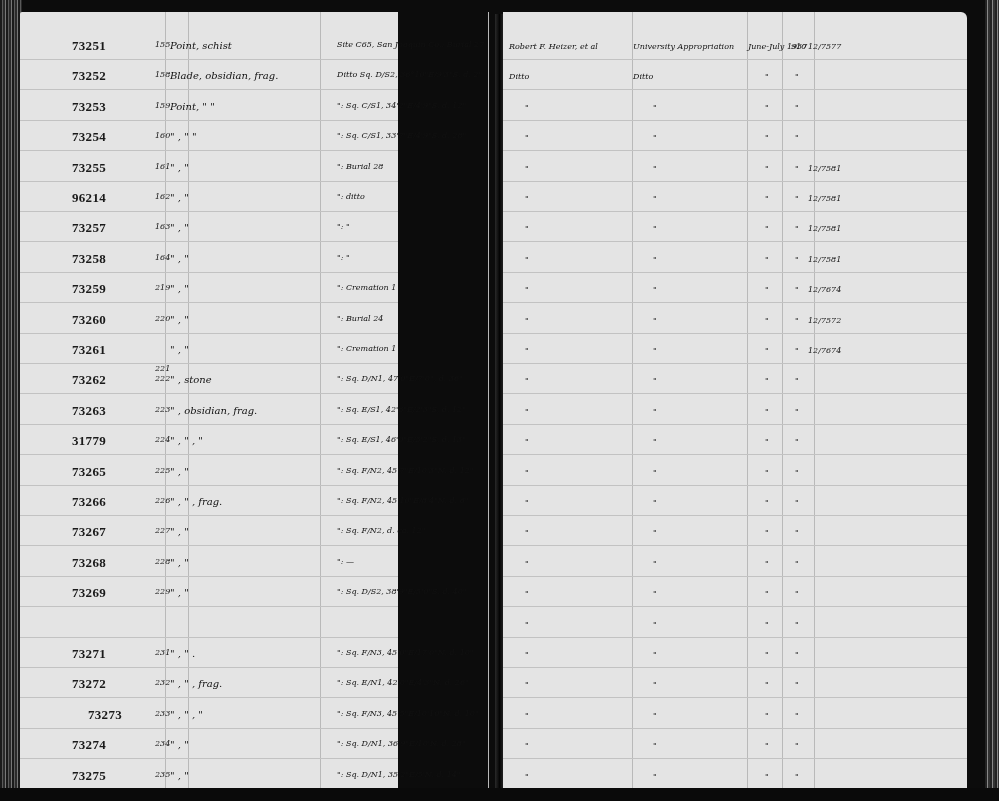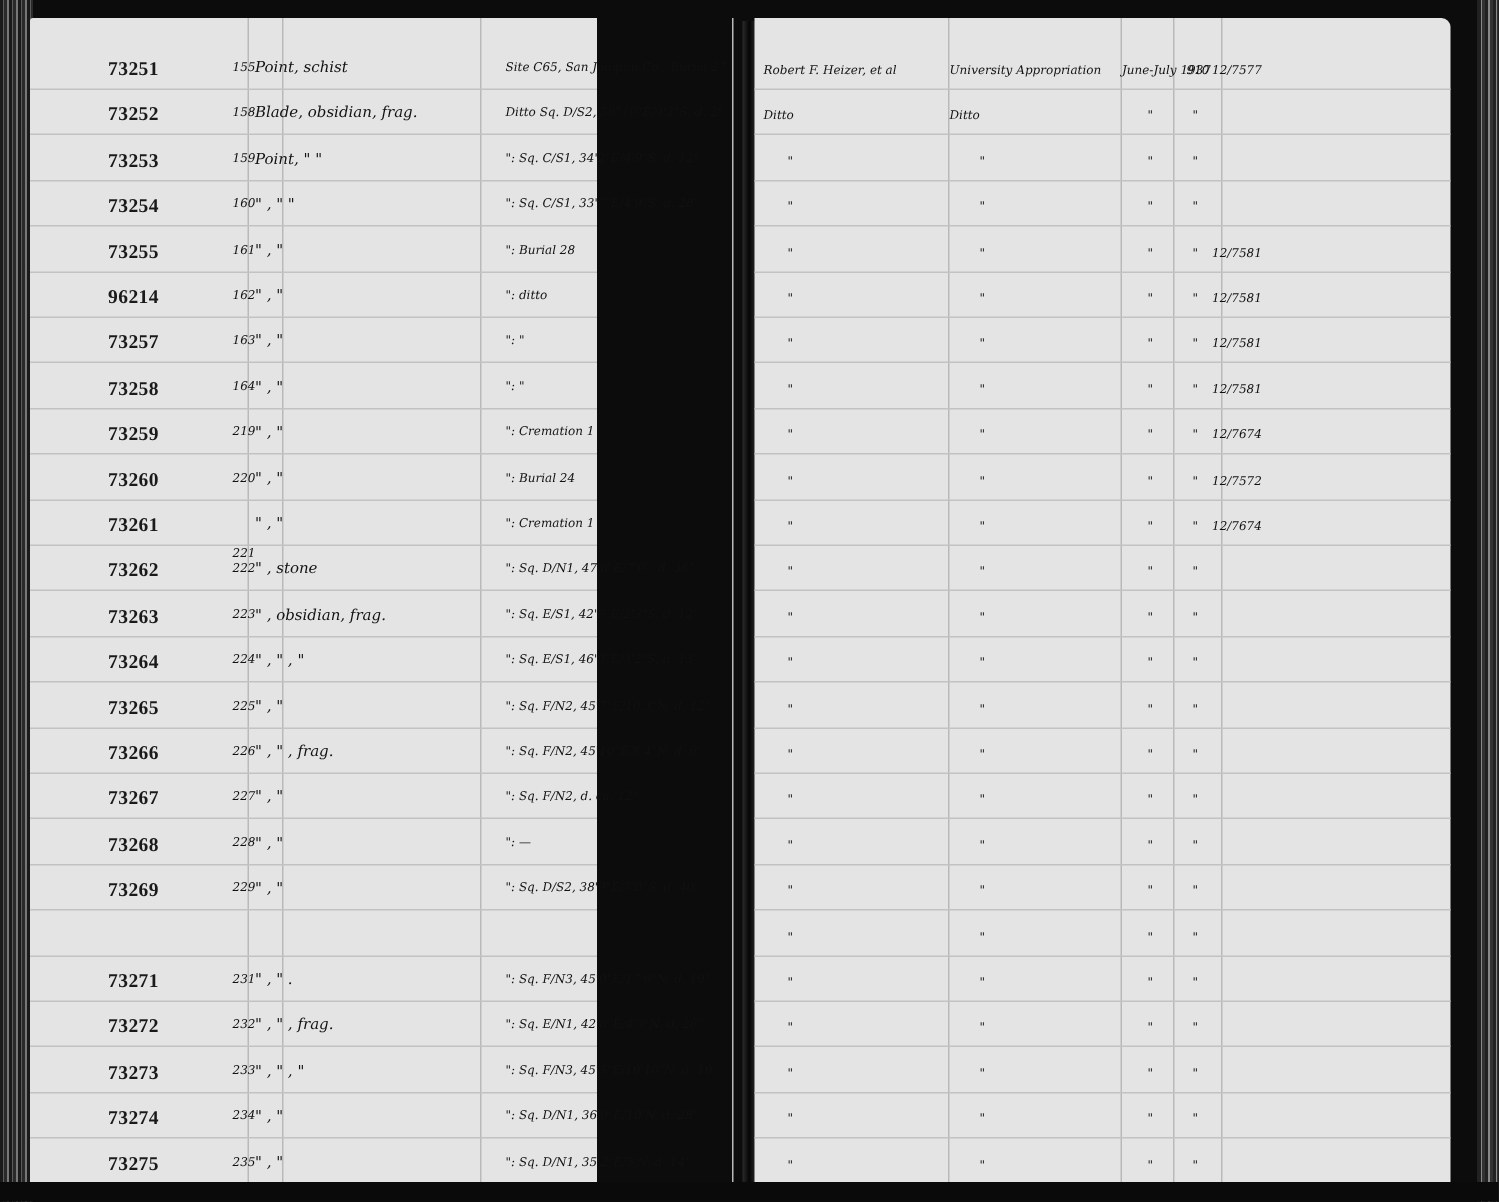--- a/index.html
+++ b/index.html
@@ -148,21 +148,21 @@
       <span class="cell " style="left: 150px; top: 2px;">" , stone</span>
       <span class="cell small" style="left: 317px; top: 2px;">": Sq. D/N1, 47'0"E/7'0", d. 36"</span>
     </div>
     <div class="row" style="top: 391px;">
       <span class="cell catno" style="left: 52px; top: 0px;">73263</span>
       <span class="cell small" style="left: 135px; top: 2px;">223</span>
       <span class="cell " style="left: 150px; top: 2px;">" , obsidian, frag.</span>
       <span class="cell small" style="left: 317px; top: 2px;">": Sq. E/S1, 42'6"E/2'3"S, d. 12"</span>
     </div>
     <div class="row" style="top: 421px;">
-      <span class="cell catno" style="left: 52px; top: 0px;">73264</span>
+      <span class="cell catno" style="left: 52px; top: 0px;">31779</span>
       <span class="cell small" style="left: 135px; top: 2px;">224</span>
       <span class="cell " style="left: 150px; top: 2px;">" ,      "   ,    "</span>
       <span class="cell small" style="left: 317px; top: 2px;">": Sq. E/S1, 46'0"E/3'2"S, d. 13"</span>
     </div>
     <div class="row" style="top: 452px;">
       <span class="cell catno" style="left: 52px; top: 0px;">73265</span>
       <span class="cell small" style="left: 135px; top: 2px;">225</span>
       <span class="cell " style="left: 150px; top: 2px;">" ,      "</span>
       <span class="cell small" style="left: 317px; top: 2px;">": Sq. F/N2, 45'7"E/10'3"N, d. 12"</span>
     </div>
@@ -196,21 +196,21 @@
       <span class="cell " style="left: 150px; top: 2px;">" ,      " .</span>
       <span class="cell small" style="left: 317px; top: 2px;">": Sq. F/N3, 45'0"E/17'0"N, d. 10"</span>
     </div>
     <div class="row" style="top: 664px;">
       <span class="cell catno" style="left: 52px; top: 0px;">73272</span>
       <span class="cell small" style="left: 135px; top: 2px;">232</span>
       <span class="cell " style="left: 150px; top: 2px;">" ,      " , frag.</span>
       <span class="cell small" style="left: 317px; top: 2px;">": Sq. E/N1, 42'0"E/4'3"N, d. 26"</span>
     </div>
     <div class="row" style="top: 695px;">
-      <span class="cell catno" style="left: 52px; top: 0px; text-align: center;">73273</span>
+      <span class="cell catno" style="left: 68px; top: 0px; text-align: center;">73273</span>
       <span class="cell small" style="left: 135px; top: 2px;">233</span>
       <span class="cell " style="left: 150px; top: 2px;">" ,      " ,    "</span>
       <span class="cell small" style="left: 317px; top: 2px;">": Sq. F/N3, 45'5"E/10'10"N, d. 10"</span>
     </div>
     <div class="row" style="top: 725px;">
       <span class="cell catno" style="left: 52px; top: 0px;">73274</span>
       <span class="cell small" style="left: 135px; top: 2px;">234</span>
       <span class="cell " style="left: 150px; top: 2px;">" ,      "</span>
       <span class="cell small" style="left: 317px; top: 2px;">": Sq. D/N1, 36'9"E/10'N, d. 28"</span>
     </div>

